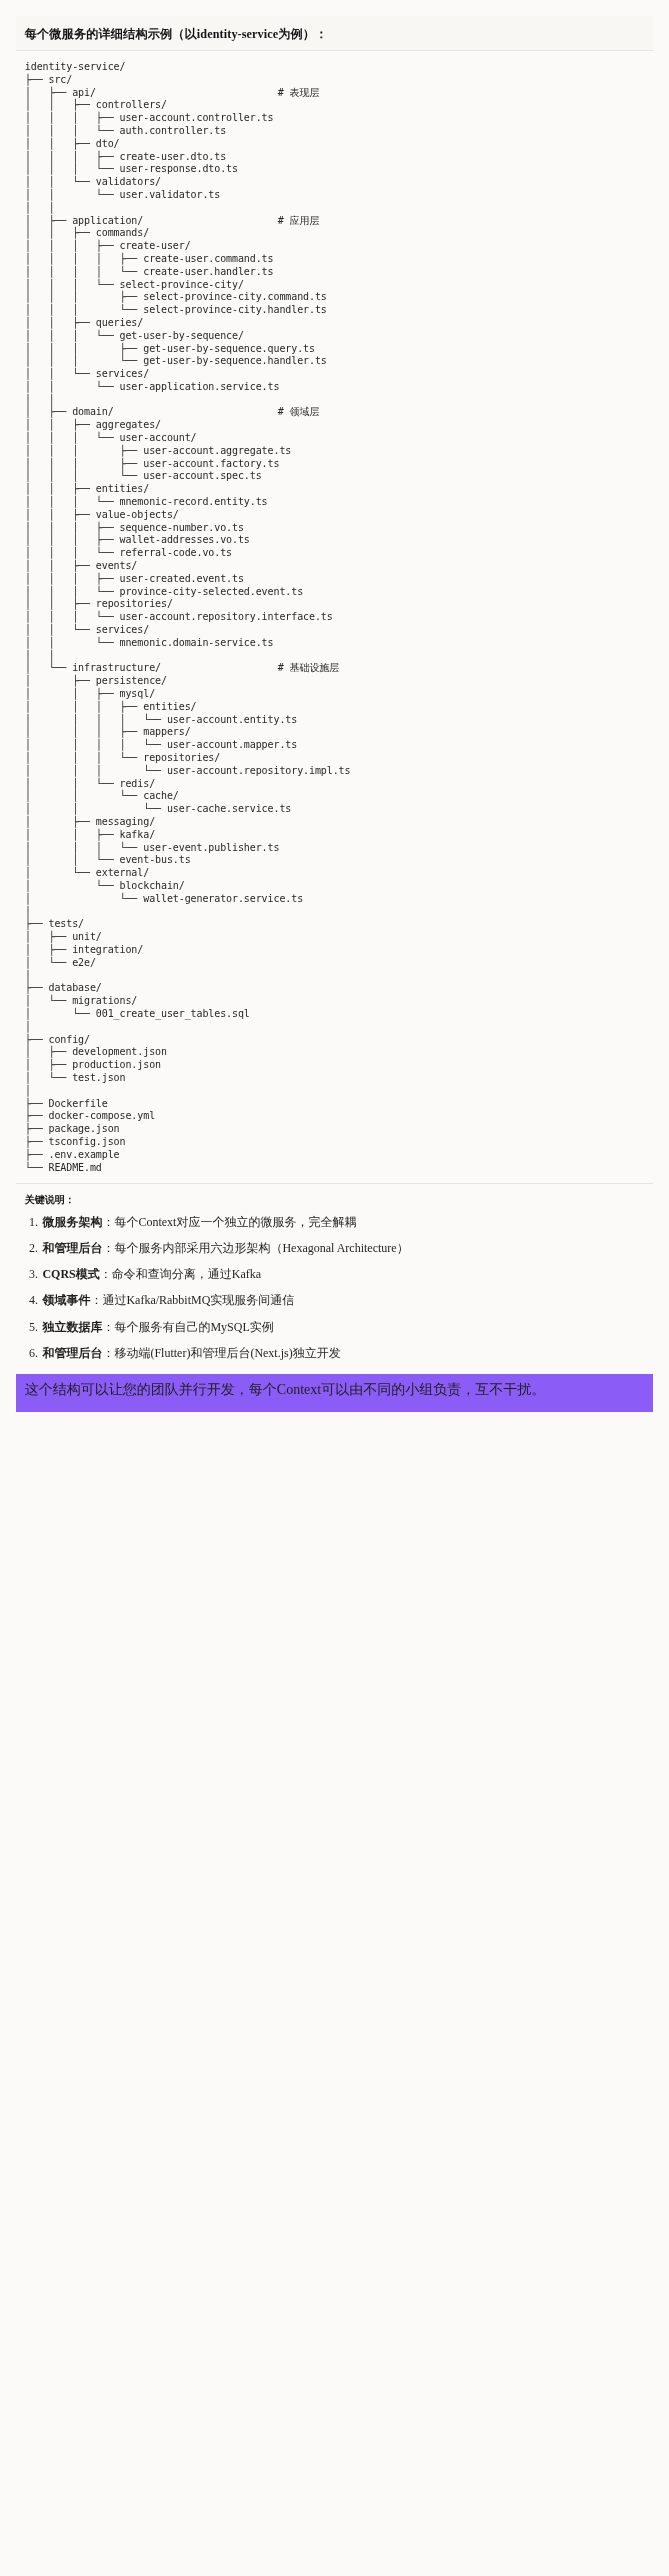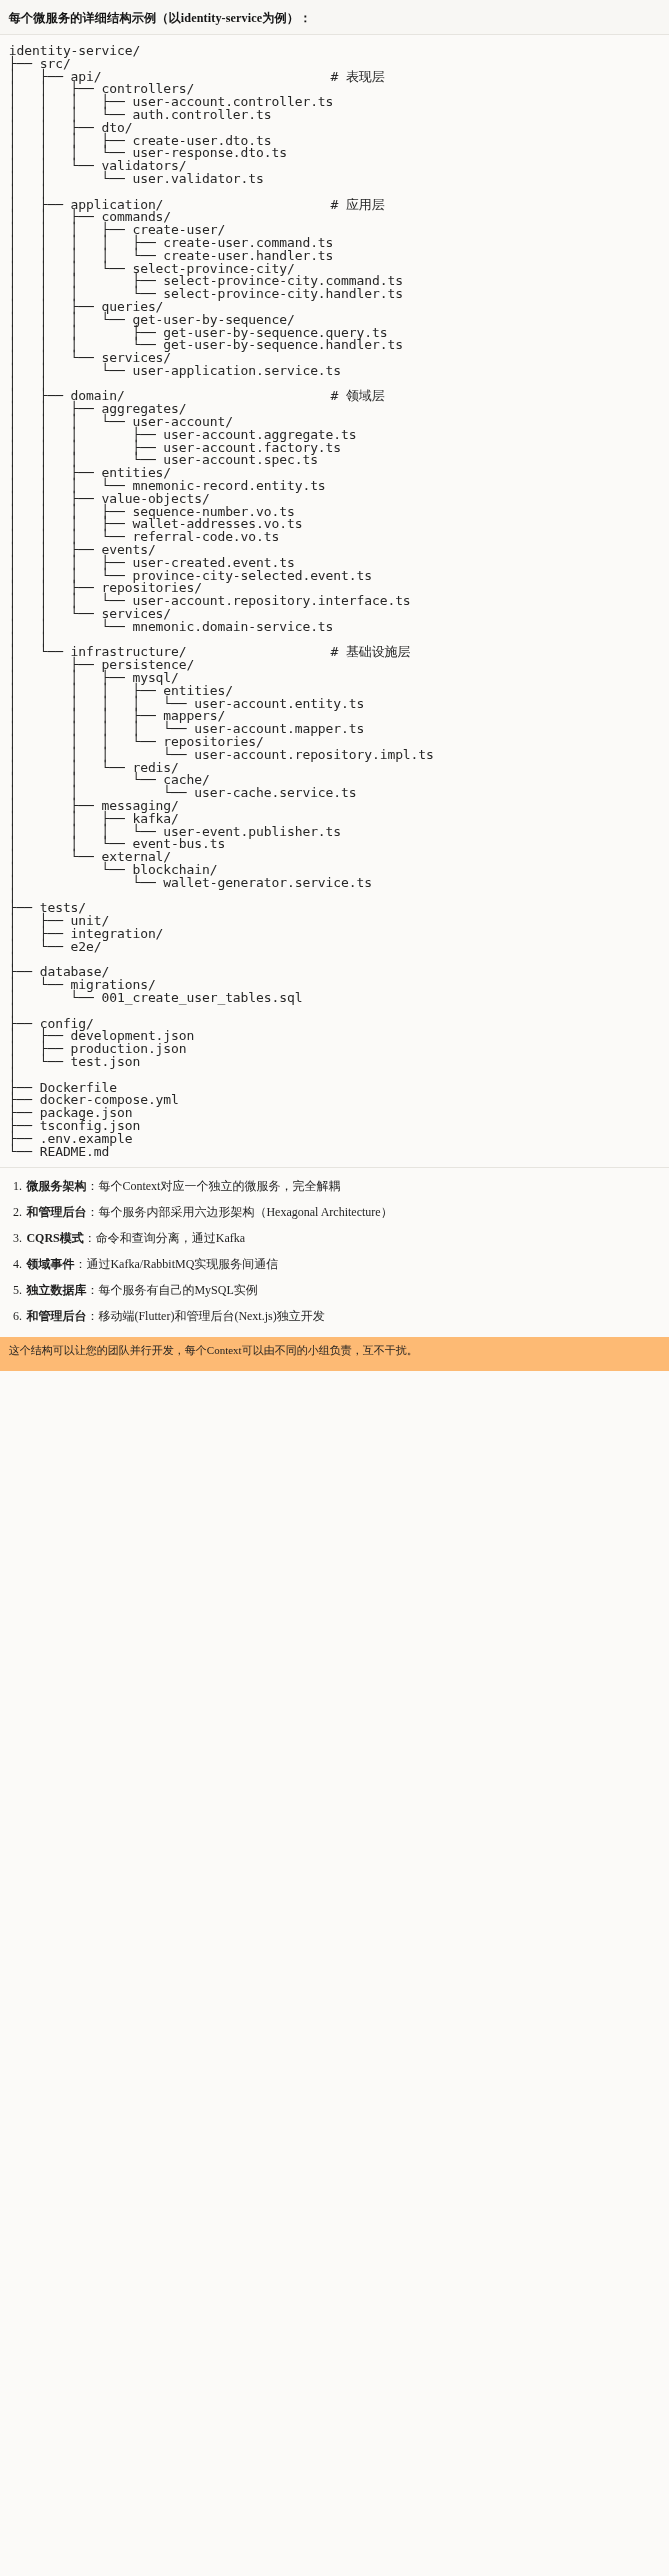--- a/index.html
+++ b/index.html
@@ -10,21 +10,21 @@
   body {
     width: 669px;
     font-family: "Liberation Serif", "DejaVu Serif", serif;
     color: #1f1f1f;
     -webkit-font-smoothing: antialiased;
   }
   .page {
     width: 669px;
     box-sizing: border-box;
     background: #fbfaf8;
-    padding: 0;
+    padding: 16px;
     position: relative;
   }
 
   
   .doc-header {
     padding: 10px 8.8px 7.5px 8.8px;
     background: #f8f7f4;
     border-bottom: 0.6px solid #e6e4df;
   }
   .doc-title {
@@ -38,21 +38,21 @@
   }
 
   
   .code-block {
     background: #fbfaf8;
     padding: 10px 8.8px 8.8px 8.8px;
     border-bottom: 0.6px solid #e6e4df;
   }
   .tree {
     font-family: "DejaVu Sans Mono", "Liberation Mono", monospace;
-    font-size: 13px;
+    font-size: 10px;
     line-height: 12.8px;
     color: #262626;
     white-space: pre;
     margin: 0;
     letter-spacing: -0.1px;
   }
   .tree .cmt {
     color: #262626;
     margin-left: 28px;
   }
@@ -84,24 +84,24 @@
     font-weight: normal;
   }
   .note-term {
     font-weight: bold;
   }
   .note-sep { font-weight: normal; }
   .note-desc { font-weight: normal; }
 
   .closing {
     padding: 5px 8.8px 11.3px 8.8px;
-    font-size: 11px;
+    font-size: 14px;
     line-height: 1.55;
     color: #1f1f1f;
-    background: #fdba74;
+    background: #8b5cf6;
   }
 </style>
 </head>
 <body>
 
 <div class="page">
 
   <div class="doc-header">
     <h1 class="doc-title">每个微服务的详细结构示例（以identity-service为例）：</h1>
   </div>
@@ -190,20 +190,21 @@
 │
 ├── Dockerfile
 ├── docker-compose.yml
 ├── package.json
 ├── tsconfig.json
 ├── .env.example
 └── README.md</pre>
   </div>
 
   <div class="notes-block">
+    <div class="notes-heading">关键说明：</div>
     <ol class="notes-list">
         <li><span class="note-term">微服务架构</span><span class="note-sep">：</span><span class="note-desc">每个Context对应一个独立的微服务，完全解耦</span></li>
         <li><span class="note-term">和管理后台</span><span class="note-sep">：</span><span class="note-desc">每个服务内部采用六边形架构（Hexagonal Architecture）</span></li>
         <li><span class="note-term">CQRS模式</span><span class="note-sep">：</span><span class="note-desc">命令和查询分离，通过Kafka</span></li>
         <li><span class="note-term">领域事件</span><span class="note-sep">：</span><span class="note-desc">通过Kafka/RabbitMQ实现服务间通信</span></li>
         <li><span class="note-term">独立数据库</span><span class="note-sep">：</span><span class="note-desc">每个服务有自己的MySQL实例</span></li>
         <li><span class="note-term">和管理后台</span><span class="note-sep">：</span><span class="note-desc">移动端(Flutter)和管理后台(Next.js)独立开发</span></li>
       </ol>
   </div>
 

